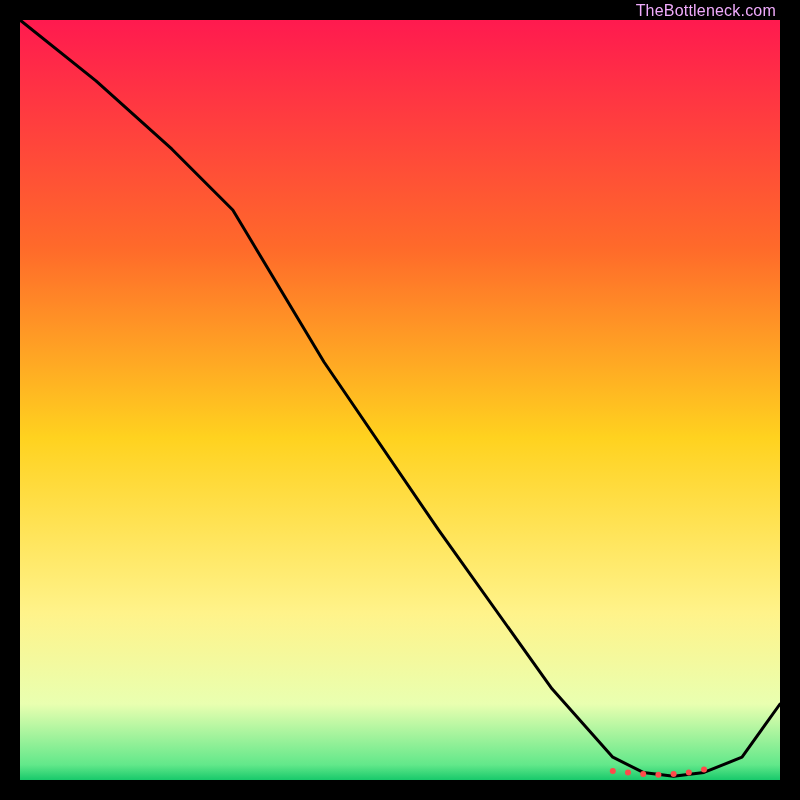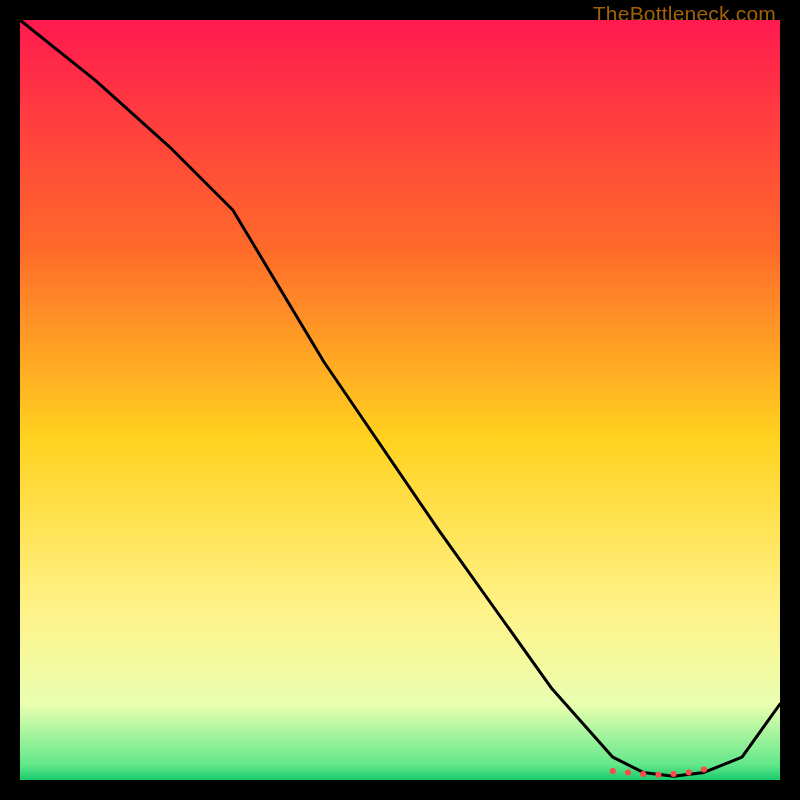--- a/index.html
+++ b/index.html
@@ -23,22 +23,22 @@
     position: absolute;
     left: 0;
     top: 0;
     width: 760px;
     height: 760px;
   }
   .watermark {
     position: absolute;
     top: 2px;
     right: 24px;
-    color: #a16207;
-    font-size: 21px;
+    color: #f0abfc;
+    font-size: 16px;
     font-weight: 500;
     letter-spacing: 0.2px;
   }
   svg { display: block; }
 </style>
 </head>
 <body>
 
 <div class="watermark">TheBottleneck.com</div>
 

